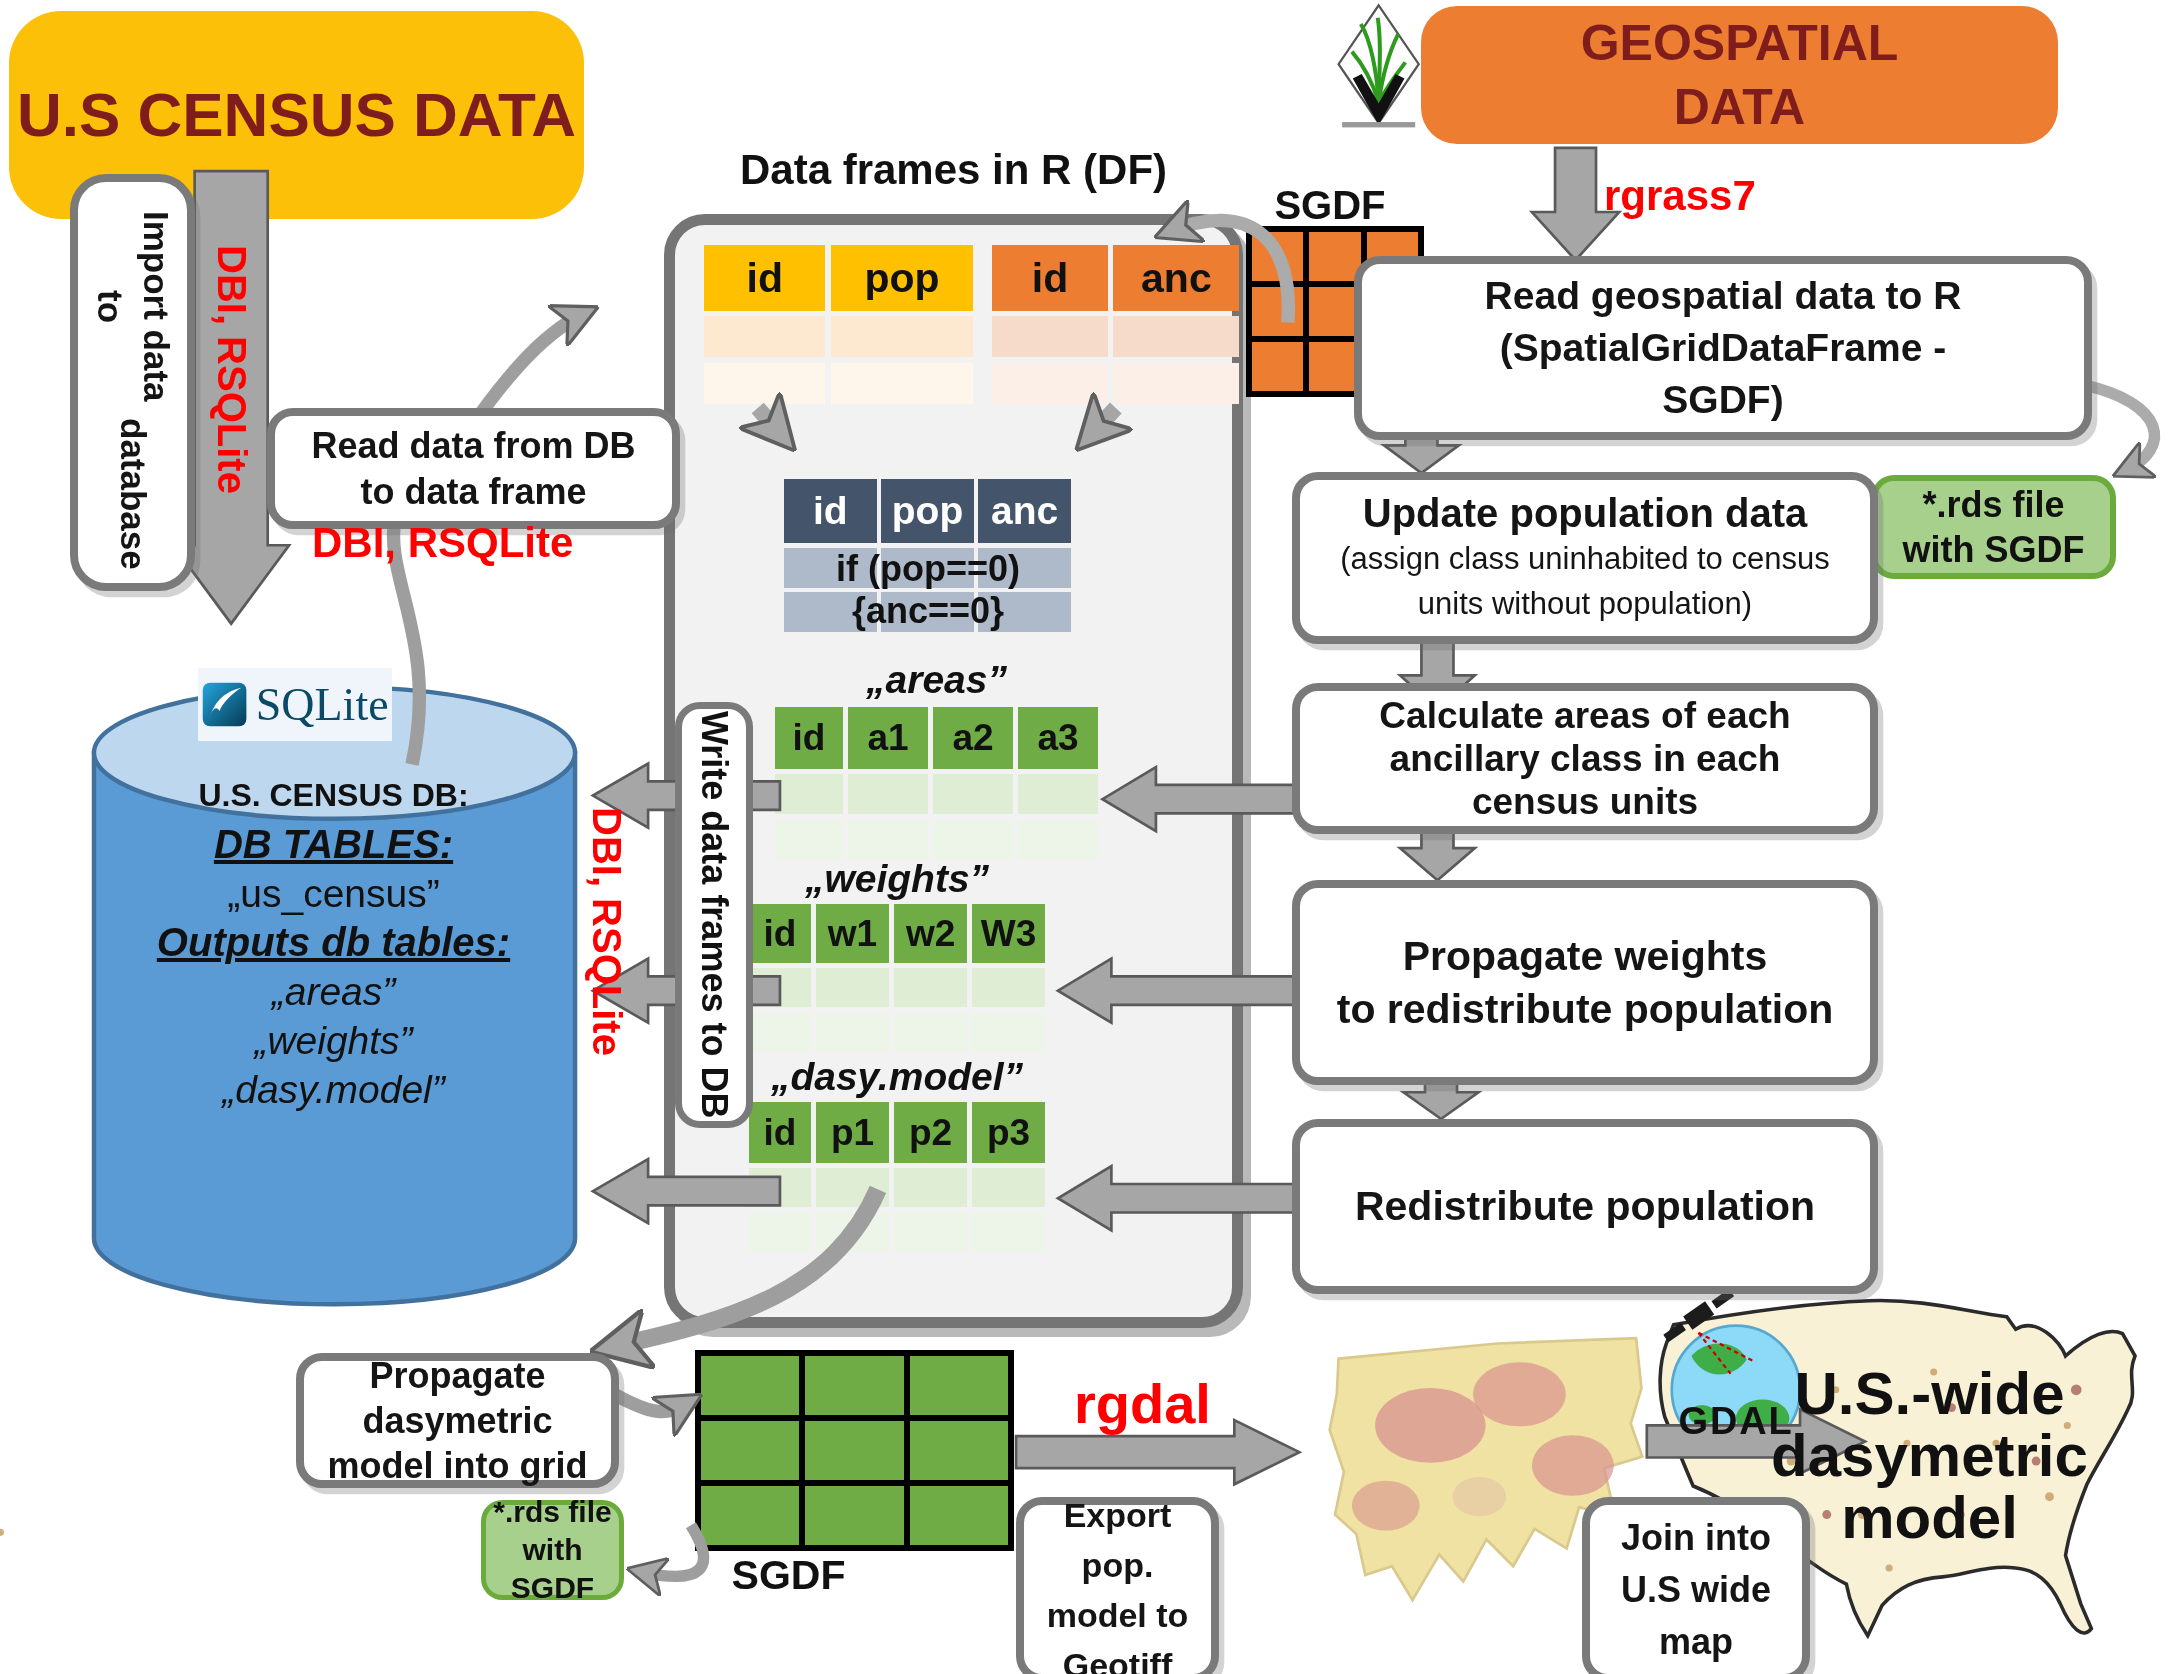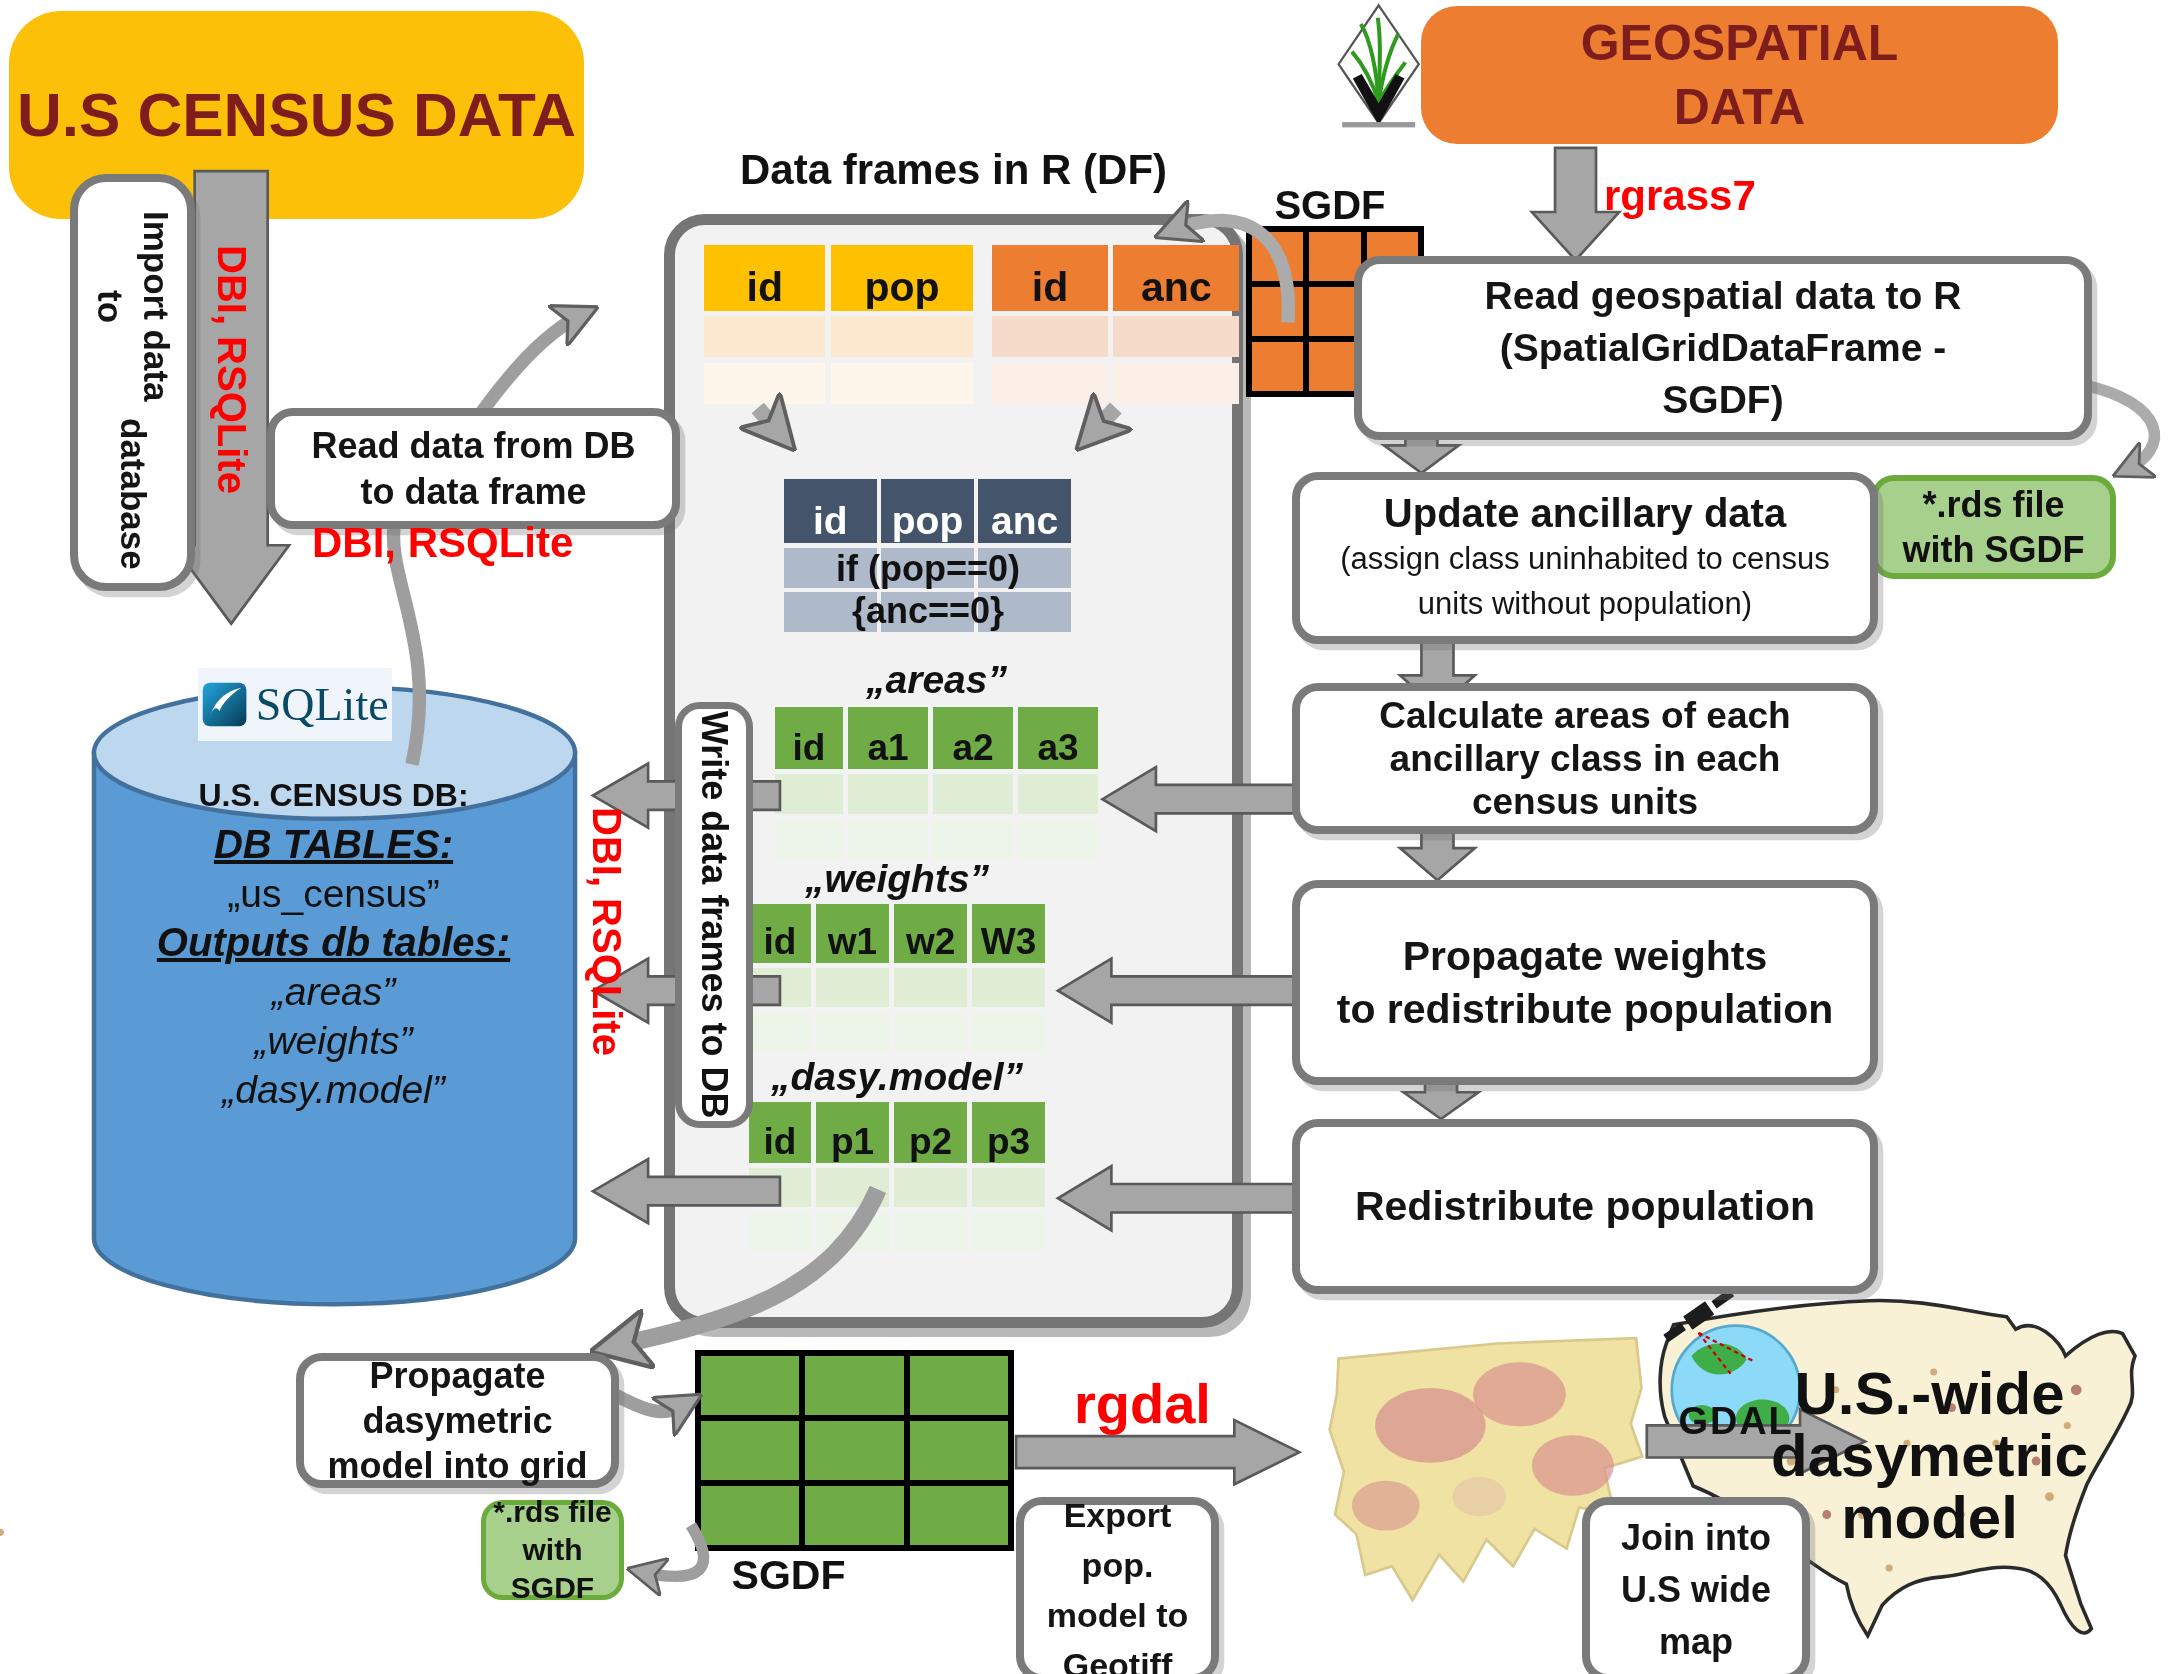--- a/index.html
+++ b/index.html
@@ -8,21 +8,21 @@
   .abs{position:absolute;}
   .ctr{display:flex;align-items:center;justify-content:center;text-align:center;}
   .col{display:flex;flex-direction:column;align-items:center;justify-content:center;text-align:center;}
   .bold{font-weight:bold;}
   .red{color:#FF0000;font-weight:bold;}
   .vert{writing-mode:vertical-rl;text-orientation:mixed;}
   .flowbox{background:#fff;border:8px solid #7a7a7a;border-radius:26px;
            box-shadow:5.3px 6.2px 0 rgba(110,110,110,.30);color:#151515;}
   .titlebox{border-radius:43px;color:#7f1d1d;font-weight:bold;}
   .grid-table{display:grid;background:transparent;}
-  .grid-table div{display:flex;align-items:flex-end;justify-content:center;font-weight:bold;}
+  .grid-table div{display:flex;align-items:center;justify-content:center;font-weight:bold;}
   .ylw-h{background:#FFC000;}
   .orn-h{background:#ED7D31;}
   .grn-h{background:#6FAC46;}
   .drk-h{background:#44546A;color:#fff;}
   .ylw-r1{background:#FCE9CF;} .ylw-r2{background:#FEF6EB;}
   .orn-r1{background:#F6DBCB;} .orn-r2{background:#FBEFE8;}
   .drk-r{background:#AEB9CA;}
   .grn-r1{background:#DFEDD5;} .grn-r2{background:#EDF5E8;}
   .tbl-label{font-style:italic;font-weight:bold;font-size:39px;}
   .sgdf{display:grid;grid-template-columns:repeat(3,1fr);grid-template-rows:repeat(3,1fr);
@@ -395,21 +395,21 @@
     <span>rgrass7</span>
   </div>
 
   <div class="abs col" style="left:1871px;top:475px;width:245px;height:104px;background:#A8D08D;border:6.2px solid #6AAB3C;
               border-radius:23px;box-sizing:border-box;font-size:36px;font-weight:bold;line-height:45px;">
     <span>*.rds file</span>
     <span>with SGDF</span>
   </div>
 
   <div class="abs col flowbox" style="left:1292px;top:472px;width:570px;height:156px;line-height:45px;">
-    <span class="bold" style="font-size:40px;">Update ancillary data</span>
+    <span class="bold" style="font-size:40px;">Update population data</span>
     <span style="font-size:31px;">(assign class uninhabited to census</span>
     <span style="font-size:31px;">units without population)</span>
   </div>
 
   <div class="abs col flowbox" style="left:1292px;top:683px;width:570px;height:135px;font-size:37px;font-weight:bold;line-height:43px;">
     <span>Calculate areas of each</span>
     <span>ancillary class in each</span>
     <span>census units</span>
   </div>
 

